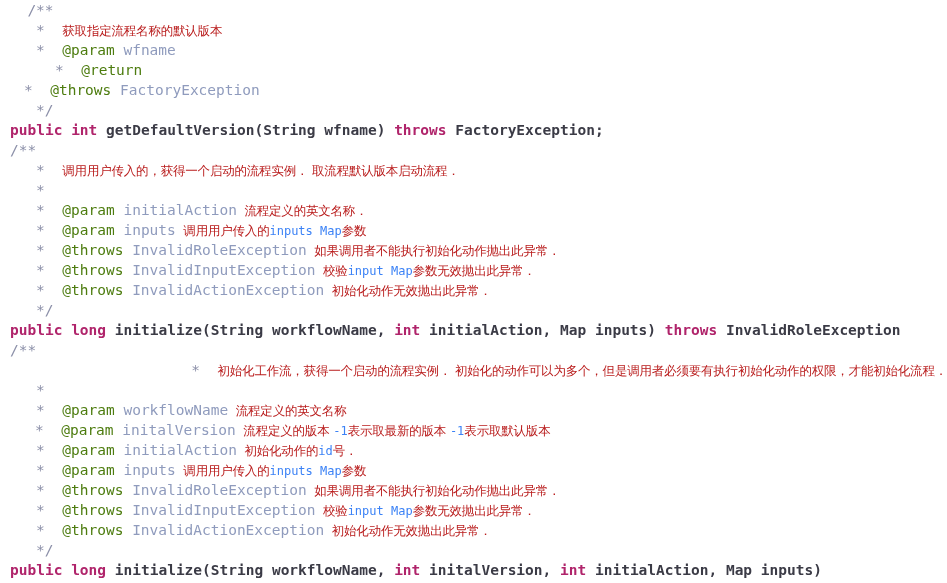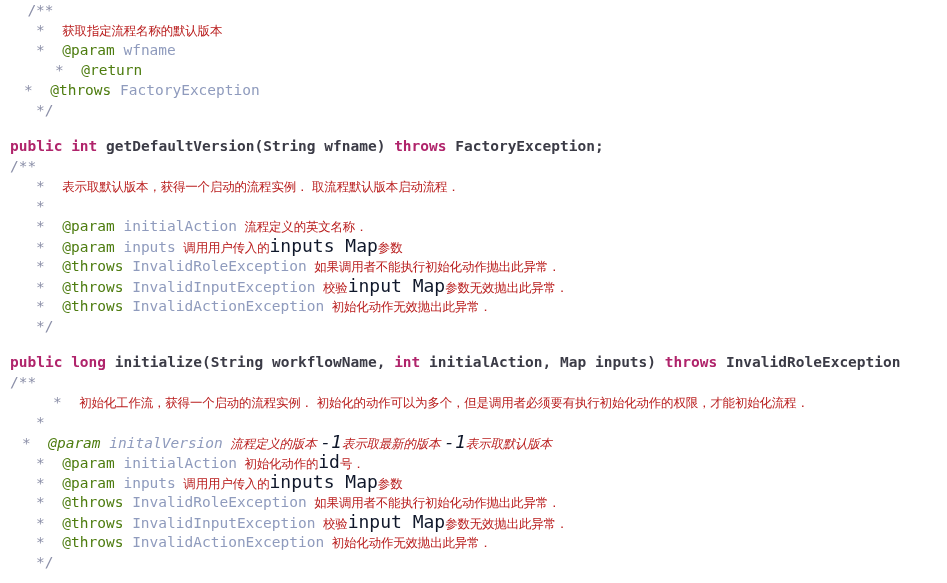--- a/index.html
+++ b/index.html
@@ -32,52 +32,53 @@
     overflow: hidden;
   }
   
   .cmt       { color: #8b8fa8; }          
   .tag       { color: #4d7c0f; }          
   .tagval    { color: #8f9bbd; }          
   .cn        { color: #b91c1c;
                font-family: "DejaVu Sans", "Liberation Sans", sans-serif;
                font-size: 12.5px;
                letter-spacing: -0.2px; }  
-  .cn-mono   { color: #0f172a;
+  .cn-mono   { color: #3b82f6;
                font-family: "DejaVu Sans Mono", "Liberation Mono", monospace;
-               font-size: 18px; }
+               font-size: 12px; }
   .kw        { color: #b0246b; font-weight: bold; }          
   .plain     { color: #3b3b46; }
-  .sigline   { font-weight: bold; margin-top: 16px; }
+  .sigline   { font-weight: bold; }
 </style>
 </head>
 <body>
 
 <div id="code-view">
     <div class="code-line" style="padding-left: 27.4px;"><span class="cmt">/**</span></div>
     <div class="code-line" style="padding-left: 36.1px;"><span class="cmt">*  </span><span class="cn">获取指定流程名称的默认版本</span></div>
     <div class="code-line" style="padding-left: 36.1px;"><span class="cmt">*  </span><span class="tag">@param</span><span class="tagval"> wfname</span></div>
     <div class="code-line" style="padding-left: 55px;"><span class="cmt">*  </span><span class="tag">@return</span></div>
     <div class="code-line" style="padding-left: 24px;"><span class="cmt">*  </span><span class="tag">@throws</span><span class="tagval"> FactoryException</span></div>
     <div class="code-line" style="padding-left: 36.1px;"><span class="cmt">*/</span></div>
     <div class="code-line sigline" style="padding-left: 10px;"><span class="kw">public</span><span class="plain"> </span><span class="kw">int</span><span class="plain"> getDefaultVersion(String wfname) </span><span class="kw">throws</span><span class="plain"> FactoryException;</span></div>
     <div class="code-line" style="padding-left: 10px;"><span class="cmt">/**</span></div>
-    <div class="code-line" style="padding-left: 36.1px;"><span class="cmt">*  </span><span class="cn">表示取默认版本，获得一个启动的流程实例． 取流程默认版本启动流程．</span></div>
+    <div class="code-line" style="padding-left: 36.1px;"><span class="cmt">*  </span><span class="cn">调用用户传入的，获得一个启动的流程实例． 取流程默认版本启动流程．</span></div>
     <div class="code-line" style="padding-left: 36.1px;"><span class="cmt">*</span></div>
     <div class="code-line" style="padding-left: 36.1px;"><span class="cmt">*  </span><span class="tag">@param</span><span class="tagval"> initialAction</span><span class="cn">  流程定义的英文名称．</span></div>
     <div class="code-line" style="padding-left: 36.1px;"><span class="cmt">*  </span><span class="tag">@param</span><span class="tagval"> inputs</span><span class="cn">  调用用户传入的</span><span class="cn-mono">inputs Map</span><span class="cn">参数</span></div>
     <div class="code-line" style="padding-left: 36.1px;"><span class="cmt">*  </span><span class="tag">@throws</span><span class="tagval"> InvalidRoleException</span><span class="cn">  如果调用者不能执行初始化动作抛出此异常．</span></div>
     <div class="code-line" style="padding-left: 36.1px;"><span class="cmt">*  </span><span class="tag">@throws</span><span class="tagval"> InvalidInputException</span><span class="cn">  校验</span><span class="cn-mono">input Map</span><span class="cn">参数无效抛出此异常．</span></div>
     <div class="code-line" style="padding-left: 36.1px;"><span class="cmt">*  </span><span class="tag">@throws</span><span class="tagval"> InvalidActionException</span><span class="cn">  初始化动作无效抛出此异常．</span></div>
     <div class="code-line" style="padding-left: 36.1px;"><span class="cmt">*/</span></div>
     <div class="code-line sigline" style="padding-left: 10px;"><span class="kw">public</span><span class="plain"> </span><span class="kw">long</span><span class="plain"> initialize(String workflowName, </span><span class="kw">int</span><span class="plain"> initialAction, Map inputs) </span><span class="kw">throws</span><span class="plain"> InvalidRoleException</span></div>
     <div class="code-line" style="padding-left: 10px;"><span class="cmt">/**</span></div>
-    <div class="code-line" style="padding-left: 53px;"><span class="cmt">*  </span><span class="cn">初始化工作流，获得一个启动的流程实例． 初始化的动作可以为多个，但是调用者必须要有执行初始化动作的权限，才能初始化流程．</span></div>
+    <div class="code-line" style="padding-left: 21px; text-align: right;"><span class="cmt">*  </span><span class="cn">初始化工作流，获得一个启动的流程实例． 初始化的动作可以为多个，但是调用者必须要有执行初始化动作的权限，才能初始化流程．</span></div>
     <div class="code-line" style="padding-left: 36.1px;"><span class="cmt">*</span></div>
-    <div class="code-line" style="padding-left: 22px; font-style: italic;"><span class="cmt">*  </span><span class="tag">@param</span><span class="tagval"> initalVersion</span><span class="cn">  流程定义的版本 </span><span class="cn-mono">-1</span><span class="cn">表示取最新的版本 </span><span class="cn-mono">-1</span><span class="cn">表示取默认版本</span></div>
+    <div class="code-line" style="padding-left: 36.1px;"><span class="cmt">*  </span><span class="tag">@param</span><span class="tagval"> workflowName</span><span class="cn">  流程定义的英文名称</span></div>
+    <div class="code-line" style="padding-left: 35px;"><span class="cmt">*  </span><span class="tag">@param</span><span class="tagval"> initalVersion</span><span class="cn">  流程定义的版本 </span><span class="cn-mono">-1</span><span class="cn">表示取最新的版本 </span><span class="cn-mono">-1</span><span class="cn">表示取默认版本</span></div>
     <div class="code-line" style="padding-left: 36.1px;"><span class="cmt">*  </span><span class="tag">@param</span><span class="tagval"> initialAction</span><span class="cn">  初始化动作的</span><span class="cn-mono">id</span><span class="cn">号．</span></div>
     <div class="code-line" style="padding-left: 36.1px;"><span class="cmt">*  </span><span class="tag">@param</span><span class="tagval"> inputs</span><span class="cn">  调用用户传入的</span><span class="cn-mono">inputs Map</span><span class="cn">参数</span></div>
     <div class="code-line" style="padding-left: 36.1px;"><span class="cmt">*  </span><span class="tag">@throws</span><span class="tagval"> InvalidRoleException</span><span class="cn">  如果调用者不能执行初始化动作抛出此异常．</span></div>
     <div class="code-line" style="padding-left: 36.1px;"><span class="cmt">*  </span><span class="tag">@throws</span><span class="tagval"> InvalidInputException</span><span class="cn">  校验</span><span class="cn-mono">input Map</span><span class="cn">参数无效抛出此异常．</span></div>
     <div class="code-line" style="padding-left: 36.1px;"><span class="cmt">*  </span><span class="tag">@throws</span><span class="tagval"> InvalidActionException</span><span class="cn">  初始化动作无效抛出此异常．</span></div>
     <div class="code-line" style="padding-left: 36.1px;"><span class="cmt">*/</span></div>
     <div class="code-line sigline" style="padding-left: 10px;"><span class="kw">public</span><span class="plain"> </span><span class="kw">long</span><span class="plain"> initialize(String workflowName, </span><span class="kw">int</span><span class="plain"> initalVersion, </span><span class="kw">int</span><span class="plain"> initialAction, Map inputs)</span></div>
   </div>
 
 </body></html>

